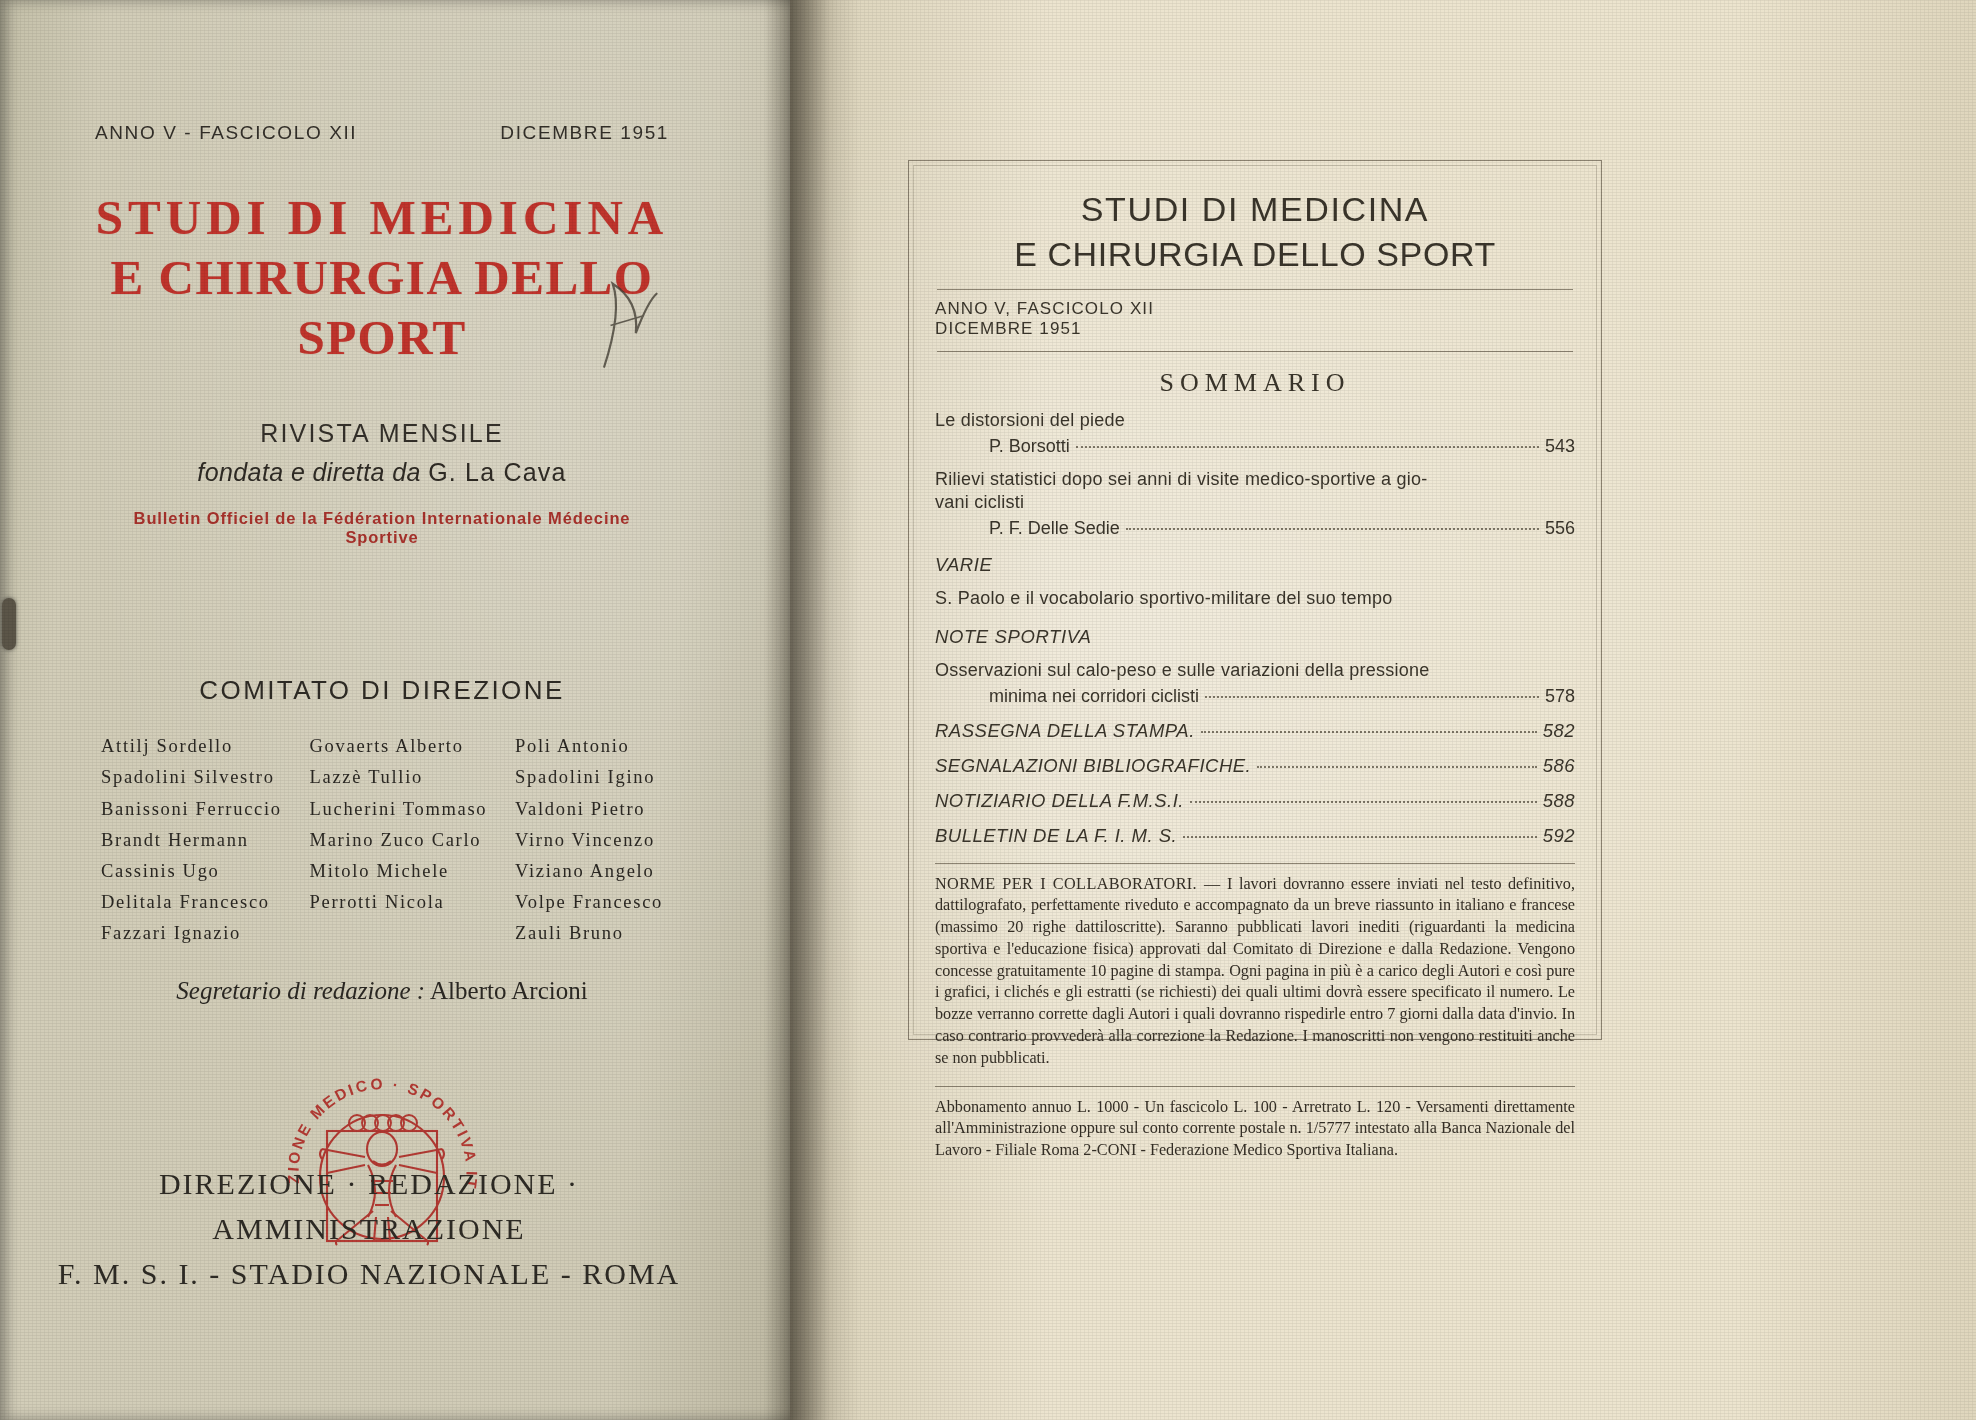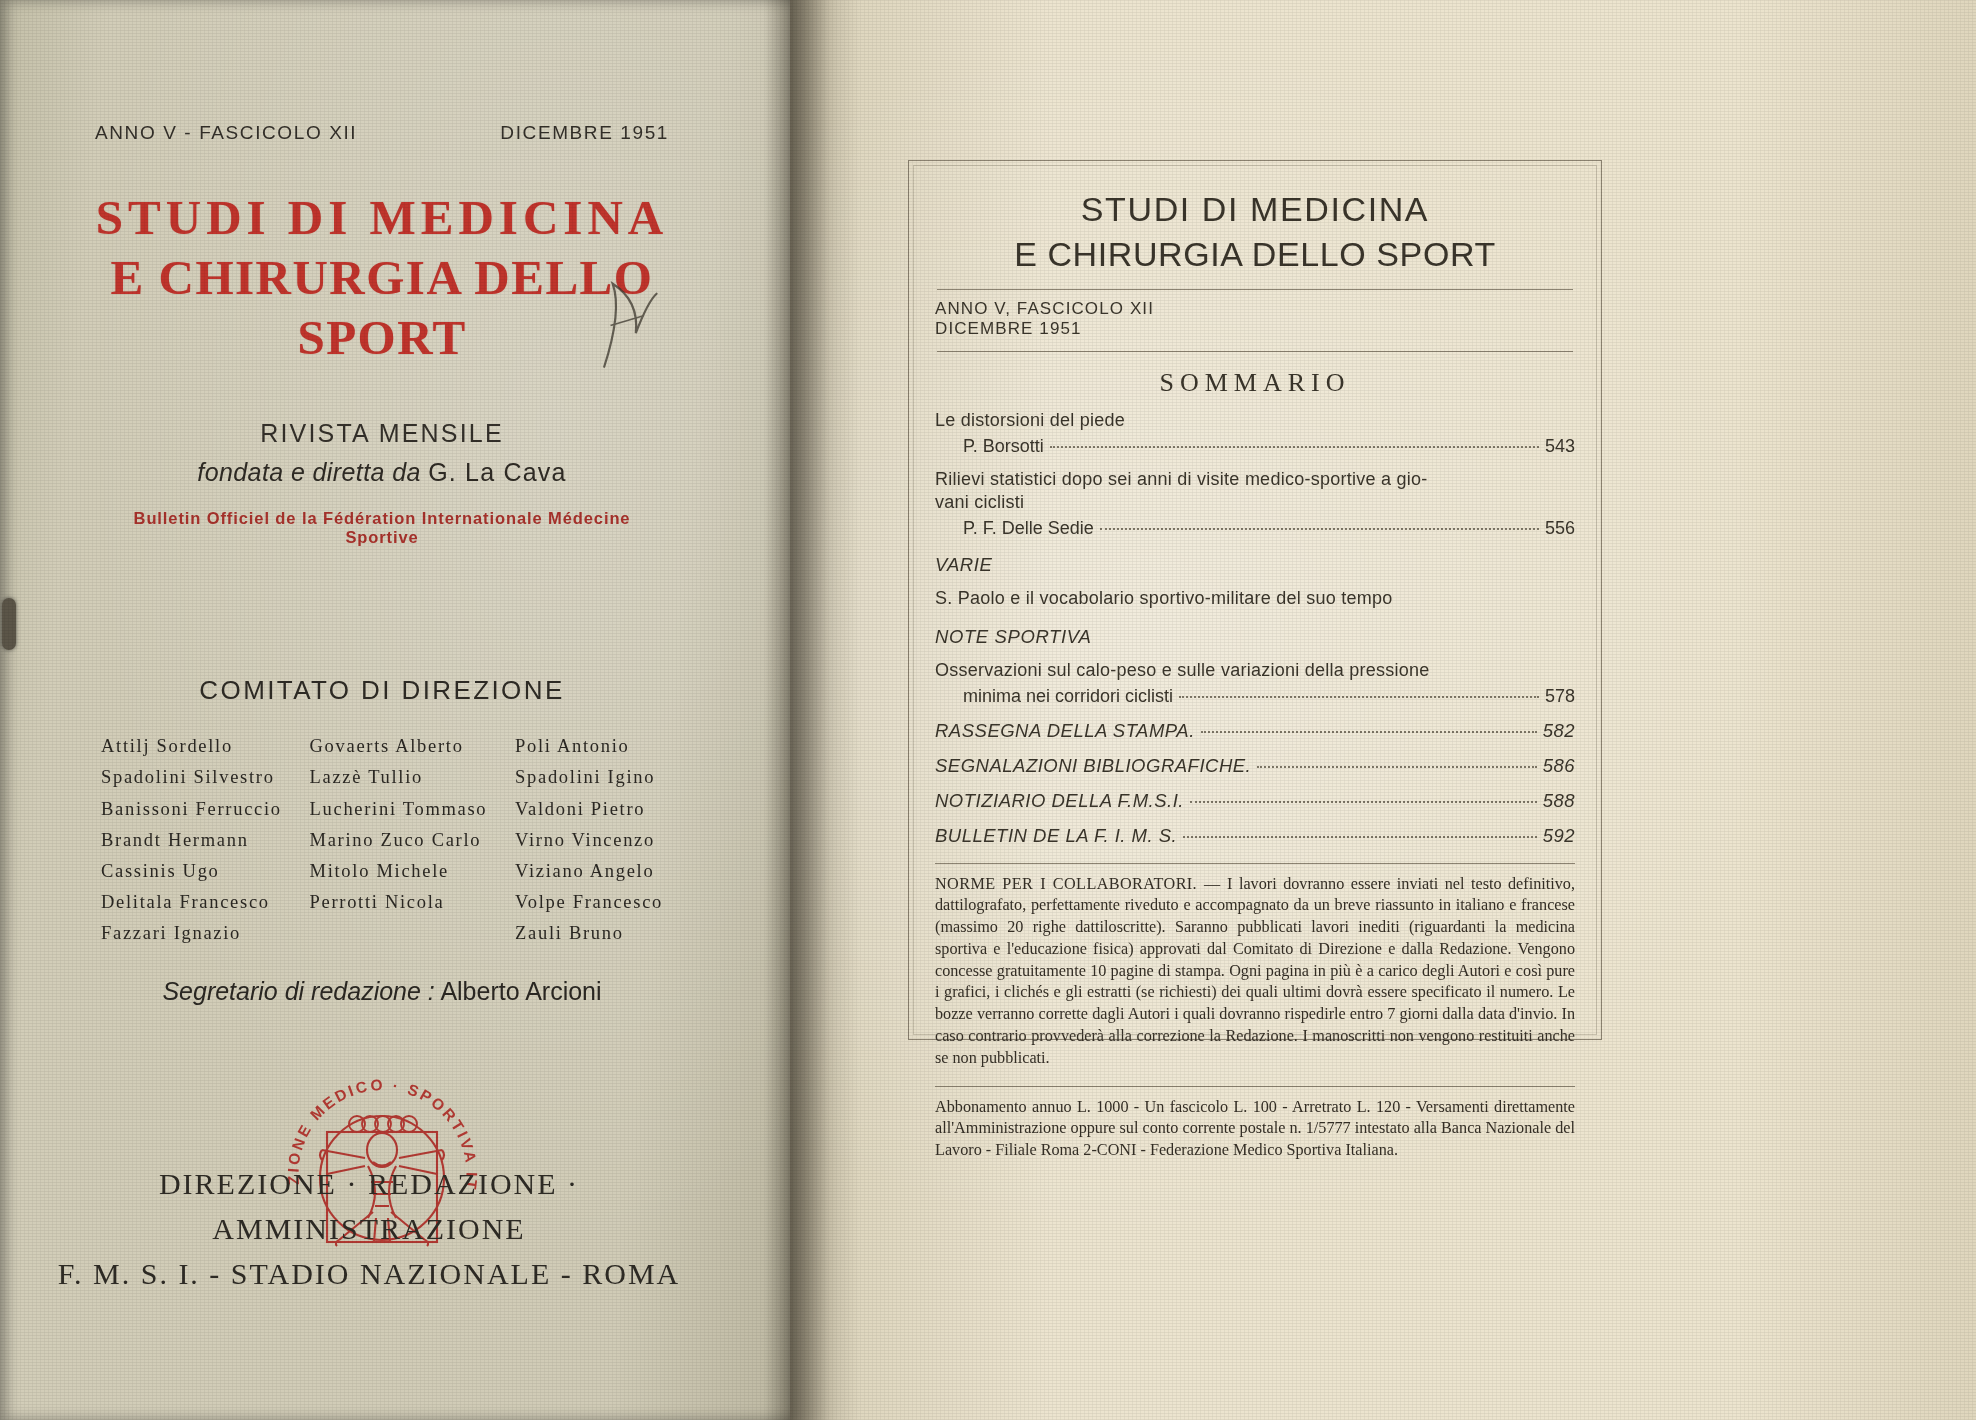--- a/index.html
+++ b/index.html
@@ -59,21 +59,21 @@
   .comitato{margin-top:128px;text-align:center;color:#2e2b25;
     font-family:"Liberation Sans",sans-serif;font-size:26px;letter-spacing:2.4px;}
 
   .names{margin-top:26px;display:flex;justify-content:space-between;
     padding:0 6px;color:#2b2823;font-family:"Liberation Serif",serif;gap:19px;}
   .names .col{display:flex;flex-direction:column;gap:3px;}
   .names .nm{font-size:18.5px;letter-spacing:1.7px;white-space:nowrap;line-height:1.52;}
   .names .col:nth-child(1) .nm{text-align:justify;}
 
   .segretario{margin-top:30px;text-align:center;color:#2b2823;font-size:25px;
-    font-family:Liberation Sans, sans-serif;}
+    font-family:Liberation Serif, serif;}
   .segretario i{font-style:italic;}
 
   .emblem-wrap{margin-top:56px;display:flex;justify-content:center;}
   .imprint{position:absolute;left:0;right:26px;bottom:124px;text-align:center;
     color:#2e2b25;font-family:Liberation Serif, serif;
     font-size:30px;letter-spacing:2px;line-height:1.5;}
 
   .penmark{position:absolute;right:96px;top:268px;color:#4a443a;opacity:.75;
     transform:rotate(-8deg);}
 
@@ -99,21 +99,21 @@
   .rt-title .l2{letter-spacing:.6px;}
   .rule{height:1px;background:#8d8472;margin:12px 2px 0 2px;}
   .rt-issue{display:flex;justify-content:space-between;margin-top:9px;
     font-family:"Liberation Sans",sans-serif;font-size:17px;letter-spacing:1.1px;color:#3b362c;flex-direction:column;}
   .sommario{text-align:center;margin-top:16px;color:#3a352b;
     font-family:Liberation Serif, serif;font-size:26px;letter-spacing:6px;}
 
   .toc-list{margin-top:10px;color:#3a352b;font-family:"Liberation Sans",sans-serif;}
   .entry{margin-top:11px;}
   .entry .t{font-size:18px;letter-spacing:.25px;line-height:1.32;}
-  .entry .a{display:flex;align-items:baseline;margin-left:28px;margin-top:3px;font-size:18px;}
+  .entry .a{display:flex;align-items:baseline;margin-left:54px;margin-top:3px;font-size:18px;}
   .entry .a .nme{white-space:nowrap;}
   .dots{flex:1;margin:0 6px;border-bottom:2px dotted #6b6454;transform:translateY(-4px);opacity:.85;}
   .pg{white-space:nowrap;}
   .sec{margin-top:15px;font-style:italic;font-size:18.5px;letter-spacing:.6px;}
   .secrow{display:flex;align-items:baseline;margin-top:13px;font-style:italic;
     font-size:18.5px;letter-spacing:.5px;}
 
   .norme-rule{height:1px;background:#8d8472;margin:16px 0 10px 0;}
   .norme{font-family:"Liberation Serif",serif;color:#352f26;
     font-size:16.2px;line-height:1.345;text-align:justify;}

